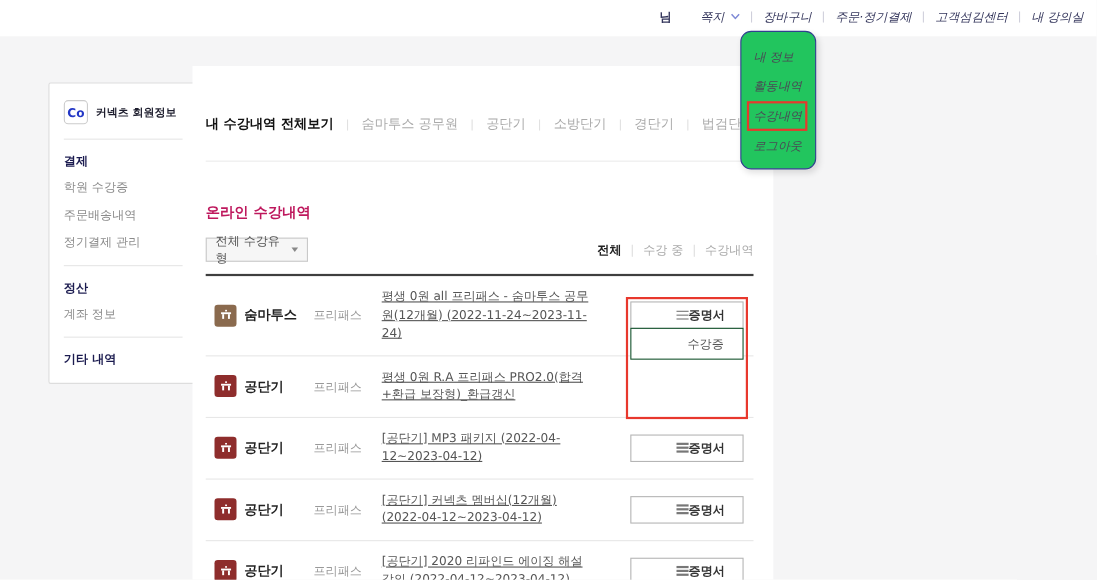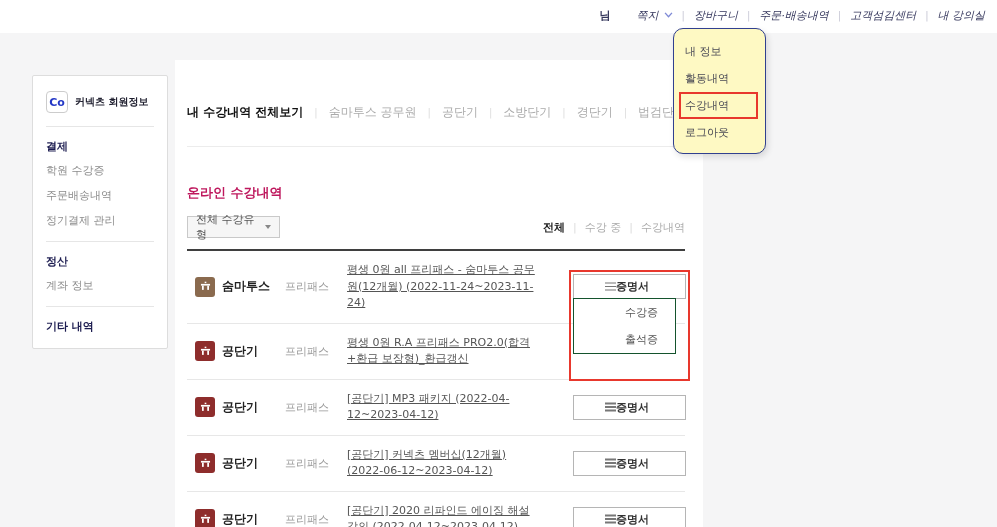--- a/index.html
+++ b/index.html
@@ -16,32 +16,32 @@
     position:absolute; top:0; right:12px; height:30px;
     display:flex; align-items:center; font-size:11px; color:#34365c; z-index:40;
   }
   .topnav .uname { font-weight:700; margin-right:26px; }
   .topnav .nav-item { display:flex; align-items:center; color:#34365c; cursor:pointer;font-style:italic; }
   .topnav .nav-item + .nav-item::before { content:"|"; color:#c9c9d6; margin:0 9px; font-size:10px; }
   .chev { width:9px; height:6px; margin-left:5px; display:inline-block; }
 
   
   .user-dd {
-    position:absolute; left:673px; top:28px; width:93px; z-index:50;
-    background:#fef9c3; border:1.5px solid #31408f; border-radius:10px;
-    padding:9px 0 7px; box-shadow:2px 3px 6px rgba(0,0,0,.12);
+    position:absolute; left:673px; top:28px; width:69px; z-index:50;
+    background:#22c55e; border:1.5px solid #31408f; border-radius:10px;
+    padding:9px 0 7px; box-shadow:2px 3px 6px rgba(0,0,0,.12);font-style:italic;
   }
   .user-dd .dd-item { font-size:11px; color:#4a4a55; padding:6px 11px; cursor:pointer; white-space:nowrap; }
   .user-dd .dd-item.hl { position:relative; }
   .user-dd .dd-item.hl .red-frame { position:absolute; left:5px; right:7px; top:0; bottom:0; }
   .red-frame { border:2.5px solid #e8382d; pointer-events:none; z-index:60; }
 
   
   .sidebar {
-    position:absolute; left:32px; top:75px; width:136px; height:274px;
+    position:absolute; left:44px; top:75px; width:136px; height:274px;
     background:#fff; border:1px solid #ddd; border-radius:2px;
     padding:15px 13px; overflow:hidden;
   }
   .logo-row { display:flex; align-items:center; gap:7px; }
   .logo-box { width:22px; height:22px; border:1px solid #ccc; border-radius:4px;
     display:flex; align-items:center; justify-content:center;
     color:#2337c6; font-weight:700; font-size:11px; }
   .sb-title { font-size:10px; font-weight:700; color:#1e1e2e; }
   .sb-div { border:none; border-top:1px solid #e6e6e6; margin:13px 0 12px; }
   .sb-head { font-size:11px; font-weight:700; color:#1c1c50; margin-bottom:9px; }
@@ -75,22 +75,22 @@
   .trow { display:flex; align-items:center; border-bottom:1px solid #e7e7e7; padding:11px 0; min-height:44px; }
   .trow:last-child { border-bottom:2px solid #3f3f3f; }
   .c-brand { width:98px; display:flex; align-items:center; gap:7px; padding-left:8px; flex:none; }
   .brand-ic { width:20px; height:20px; border-radius:3px; display:flex; align-items:center; justify-content:center; flex:none; }
   .brand-nm { font-size:12px; font-weight:700; color:#222; white-space:nowrap; }
   .c-type { width:62px; font-size:11px; color:#999; flex:none; }
   .c-title { width:192px; font-size:11px; color:#555; line-height:1.5; flex:none;text-decoration:underline; }
   .c-cert { flex:1; display:flex; justify-content:flex-start; padding-left:34px; position:relative; }
 
   .cert-btn {
-    display:flex; align-items:center; justify-content:center;
-    width:113px; height:25px; padding:0 16px 0 11px;
+    display:flex; align-items:center; justify-content:flex-end;
+    width:103px; height:25px; padding:0 16px 0 11px;
     background:#fff; border:1px solid #b5b5b5; cursor:pointer;
   }
   .burger { width:11px; height:1.4px; background:#777; box-shadow:0 -3.5px 0 #777, 0 3.5px 0 #777; }
   .cert-lbl { font-size:11px; font-weight:700; color:#333; }
 
   .cert-widget { position:relative; z-index:30; }
   .cert-menu {
     position:absolute; left:0; top:24px; width:103px; background:#fff;
     border:1px solid #14532d;
   }
@@ -107,21 +107,21 @@
   <span class="nav-item">
     <span>쪽지</span>
     <svg class="chev" viewBox="0 0 10 7">
         <polyline points="1,1 5,5.5 9,1" fill="none" stroke="#7f8ad6" stroke-width="1.6"></polyline>
       </svg>
   </span>
   <span class="nav-item">
       <span>장바구니</span>
     </span>
   <span class="nav-item">
-      <span>주문·배송내역</span>
+      <span>주문·정기결제</span>
     </span>
   <span class="nav-item">
       <span>고객섬김센터</span>
     </span>
   <span class="nav-item">
       <span>내 강의실</span>
     </span>
 </div>
 
 <div class="user-dd">
@@ -197,21 +197,20 @@
         <div class="c-type">프리패스</div>
         <div class="c-title">평생 0원 all 프리패스 - 숨마투스 공무원(12개월) (2022-11-24~2023-11-24)</div>
         <div class="c-cert">
           <div class="cert-widget">
             <div class="cert-btn">
               <span class="burger"></span>
               <span class="cert-lbl">증명서</span>
             </div>
             <div class="cert-menu">
               <div class="cert-mi">수강증</div>
-              <div class="cert-mi">출석증</div>
             </div>
             <span class="red-frame"></span>
           </div>
         </div>
       </div>
 
       <div class="trow">
         <div class="c-brand">
           <span class="brand-ic" style="background: rgb(142, 45, 44);">
             <svg width="13" height="13" viewBox="0 0 20 20">
@@ -262,21 +261,21 @@
                   <rect x="8.7" y="2.6" width="2.6" height="2.2"></rect>
                   <rect x="3" y="6" width="14" height="2.6"></rect>
                   <rect x="4.6" y="8.6" width="2.7" height="6.6"></rect>
                   <rect x="12.7" y="8.6" width="2.7" height="6.6"></rect>
                 </g>
               </svg>
           </span>
           <span class="brand-nm">공단기</span>
         </div>
         <div class="c-type">프리패스</div>
-        <div class="c-title">[공단기] 커넥츠 멤버십(12개월) (2022-06-12~2023-04-12)</div>
+        <div class="c-title">[공단기] 커넥츠 멤버십(12개월) (2022-04-12~2023-04-12)</div>
         <div class="c-cert">
           <div class="cert-btn">
             <span class="burger"></span>
             <span class="cert-lbl">증명서</span>
           </div>
         </div>
       </div>
 
       <div class="trow">
         <div class="c-brand">

